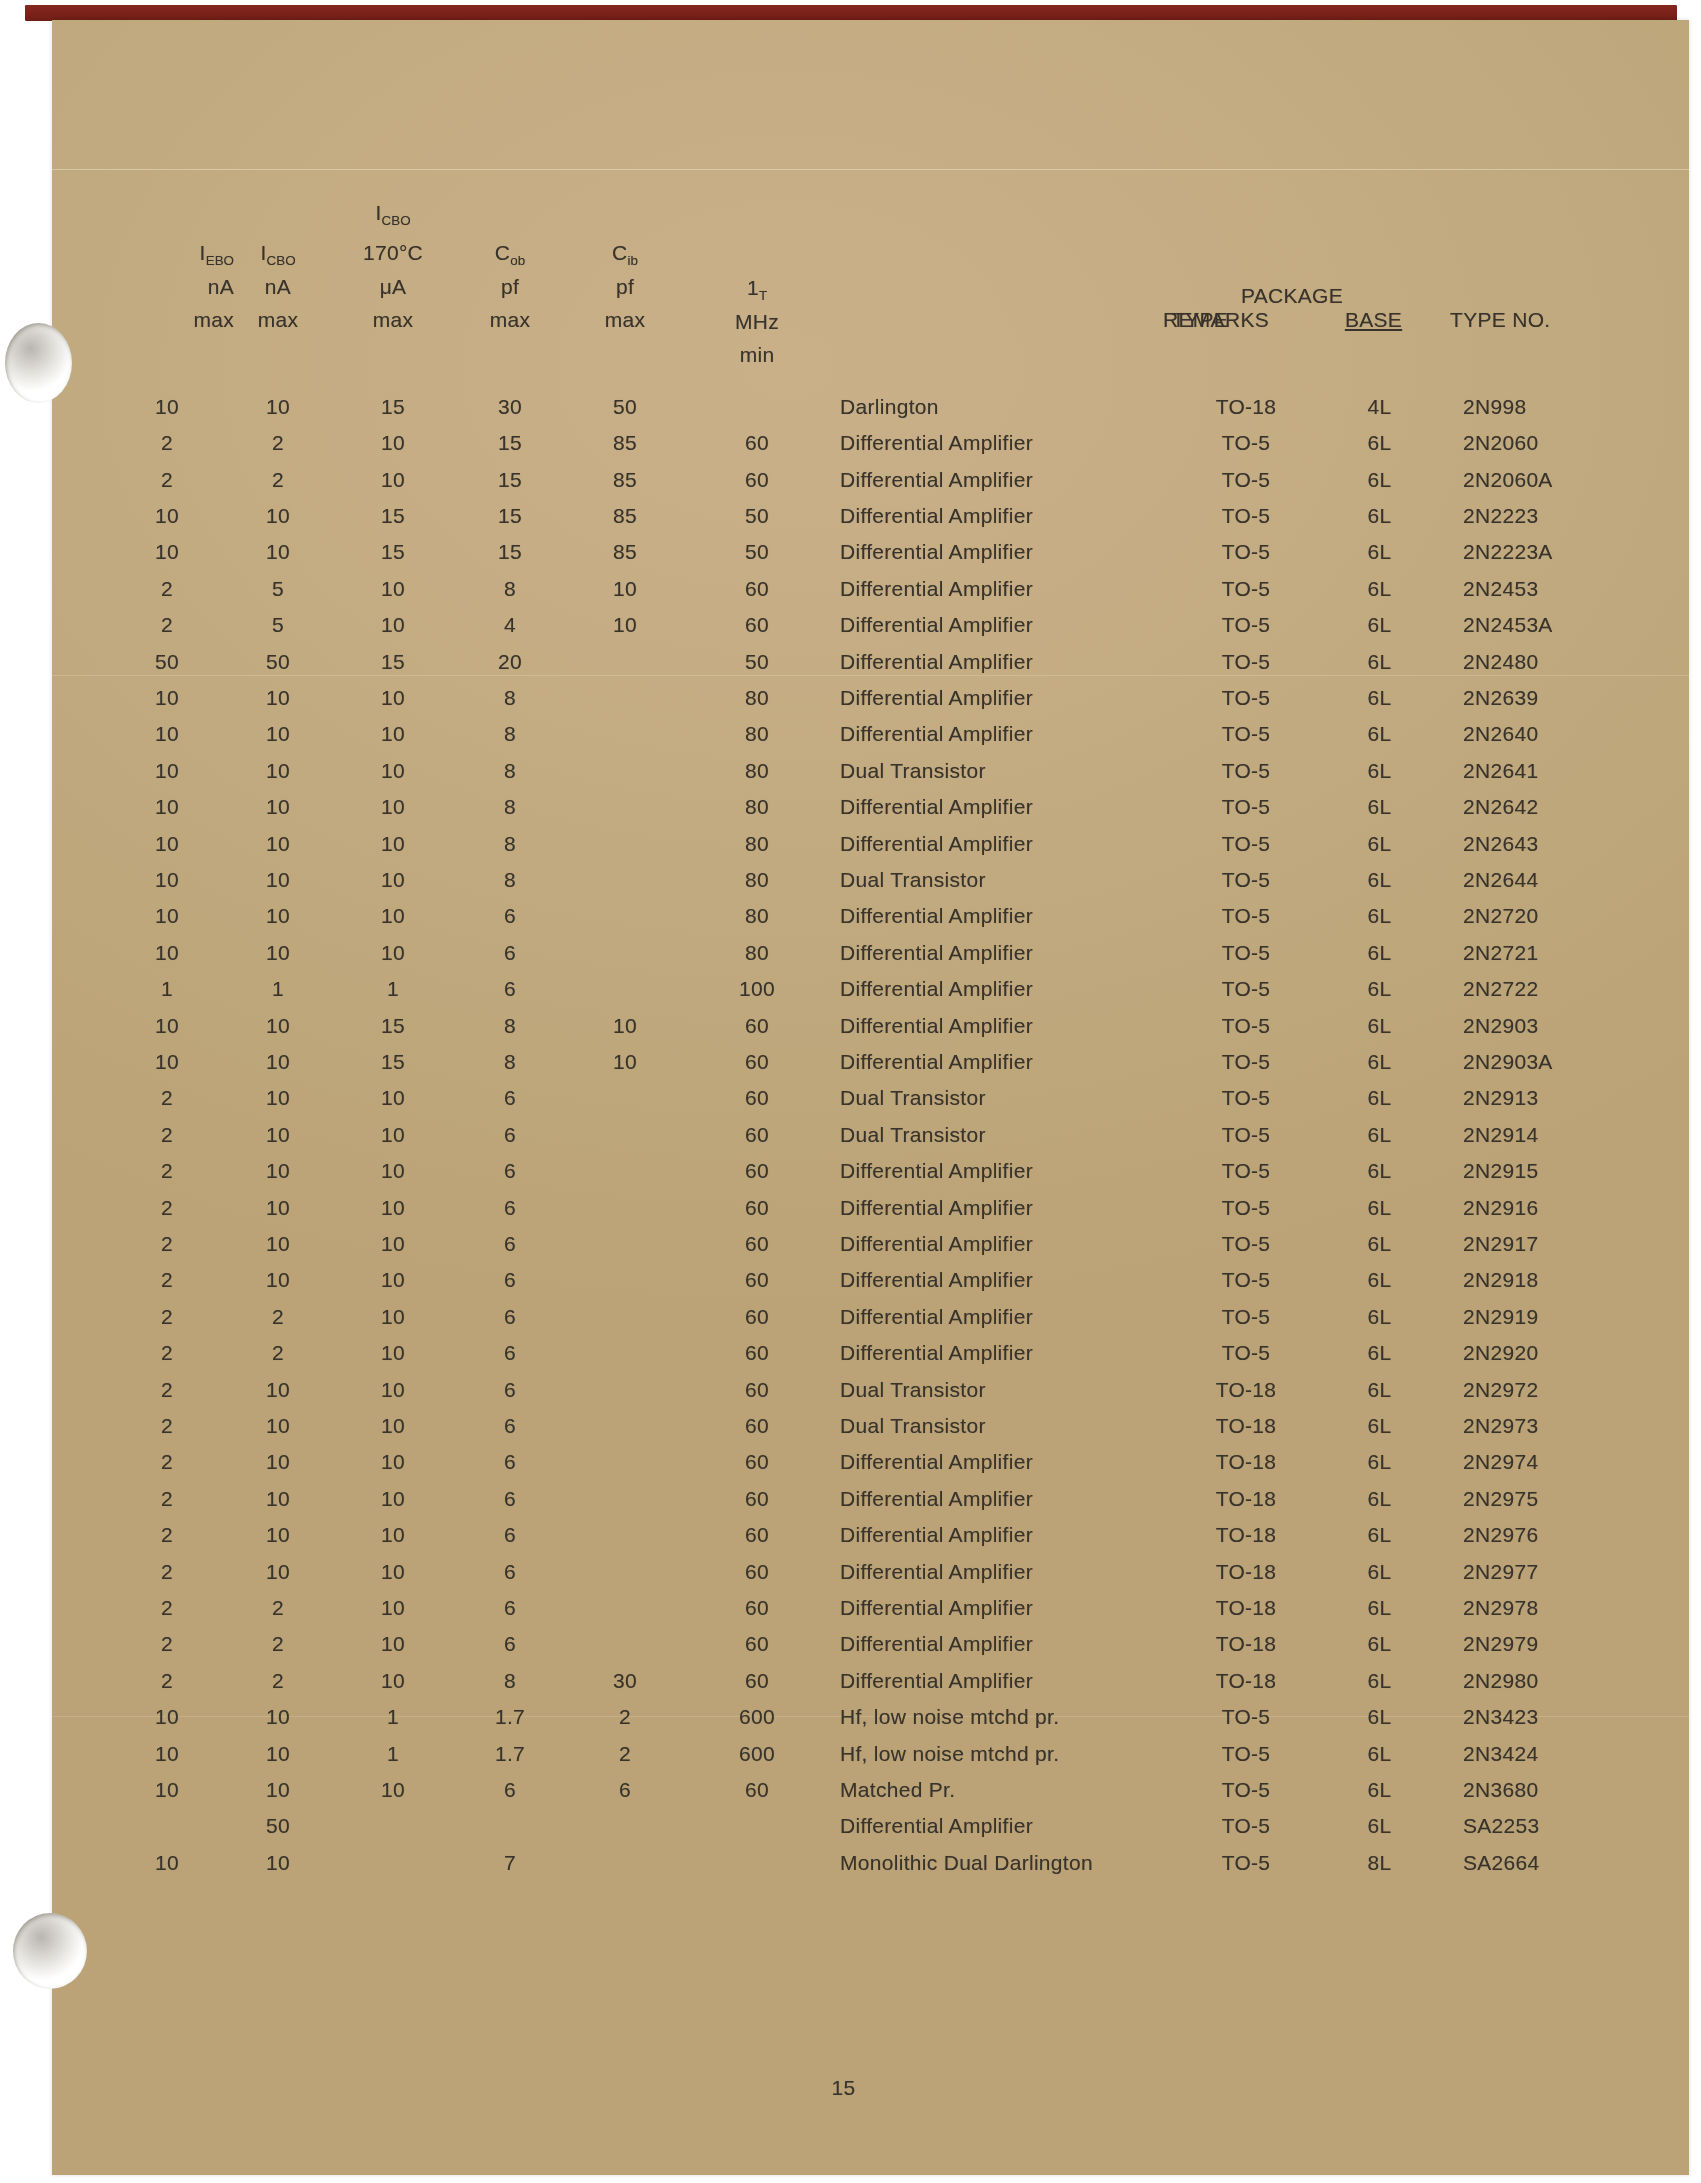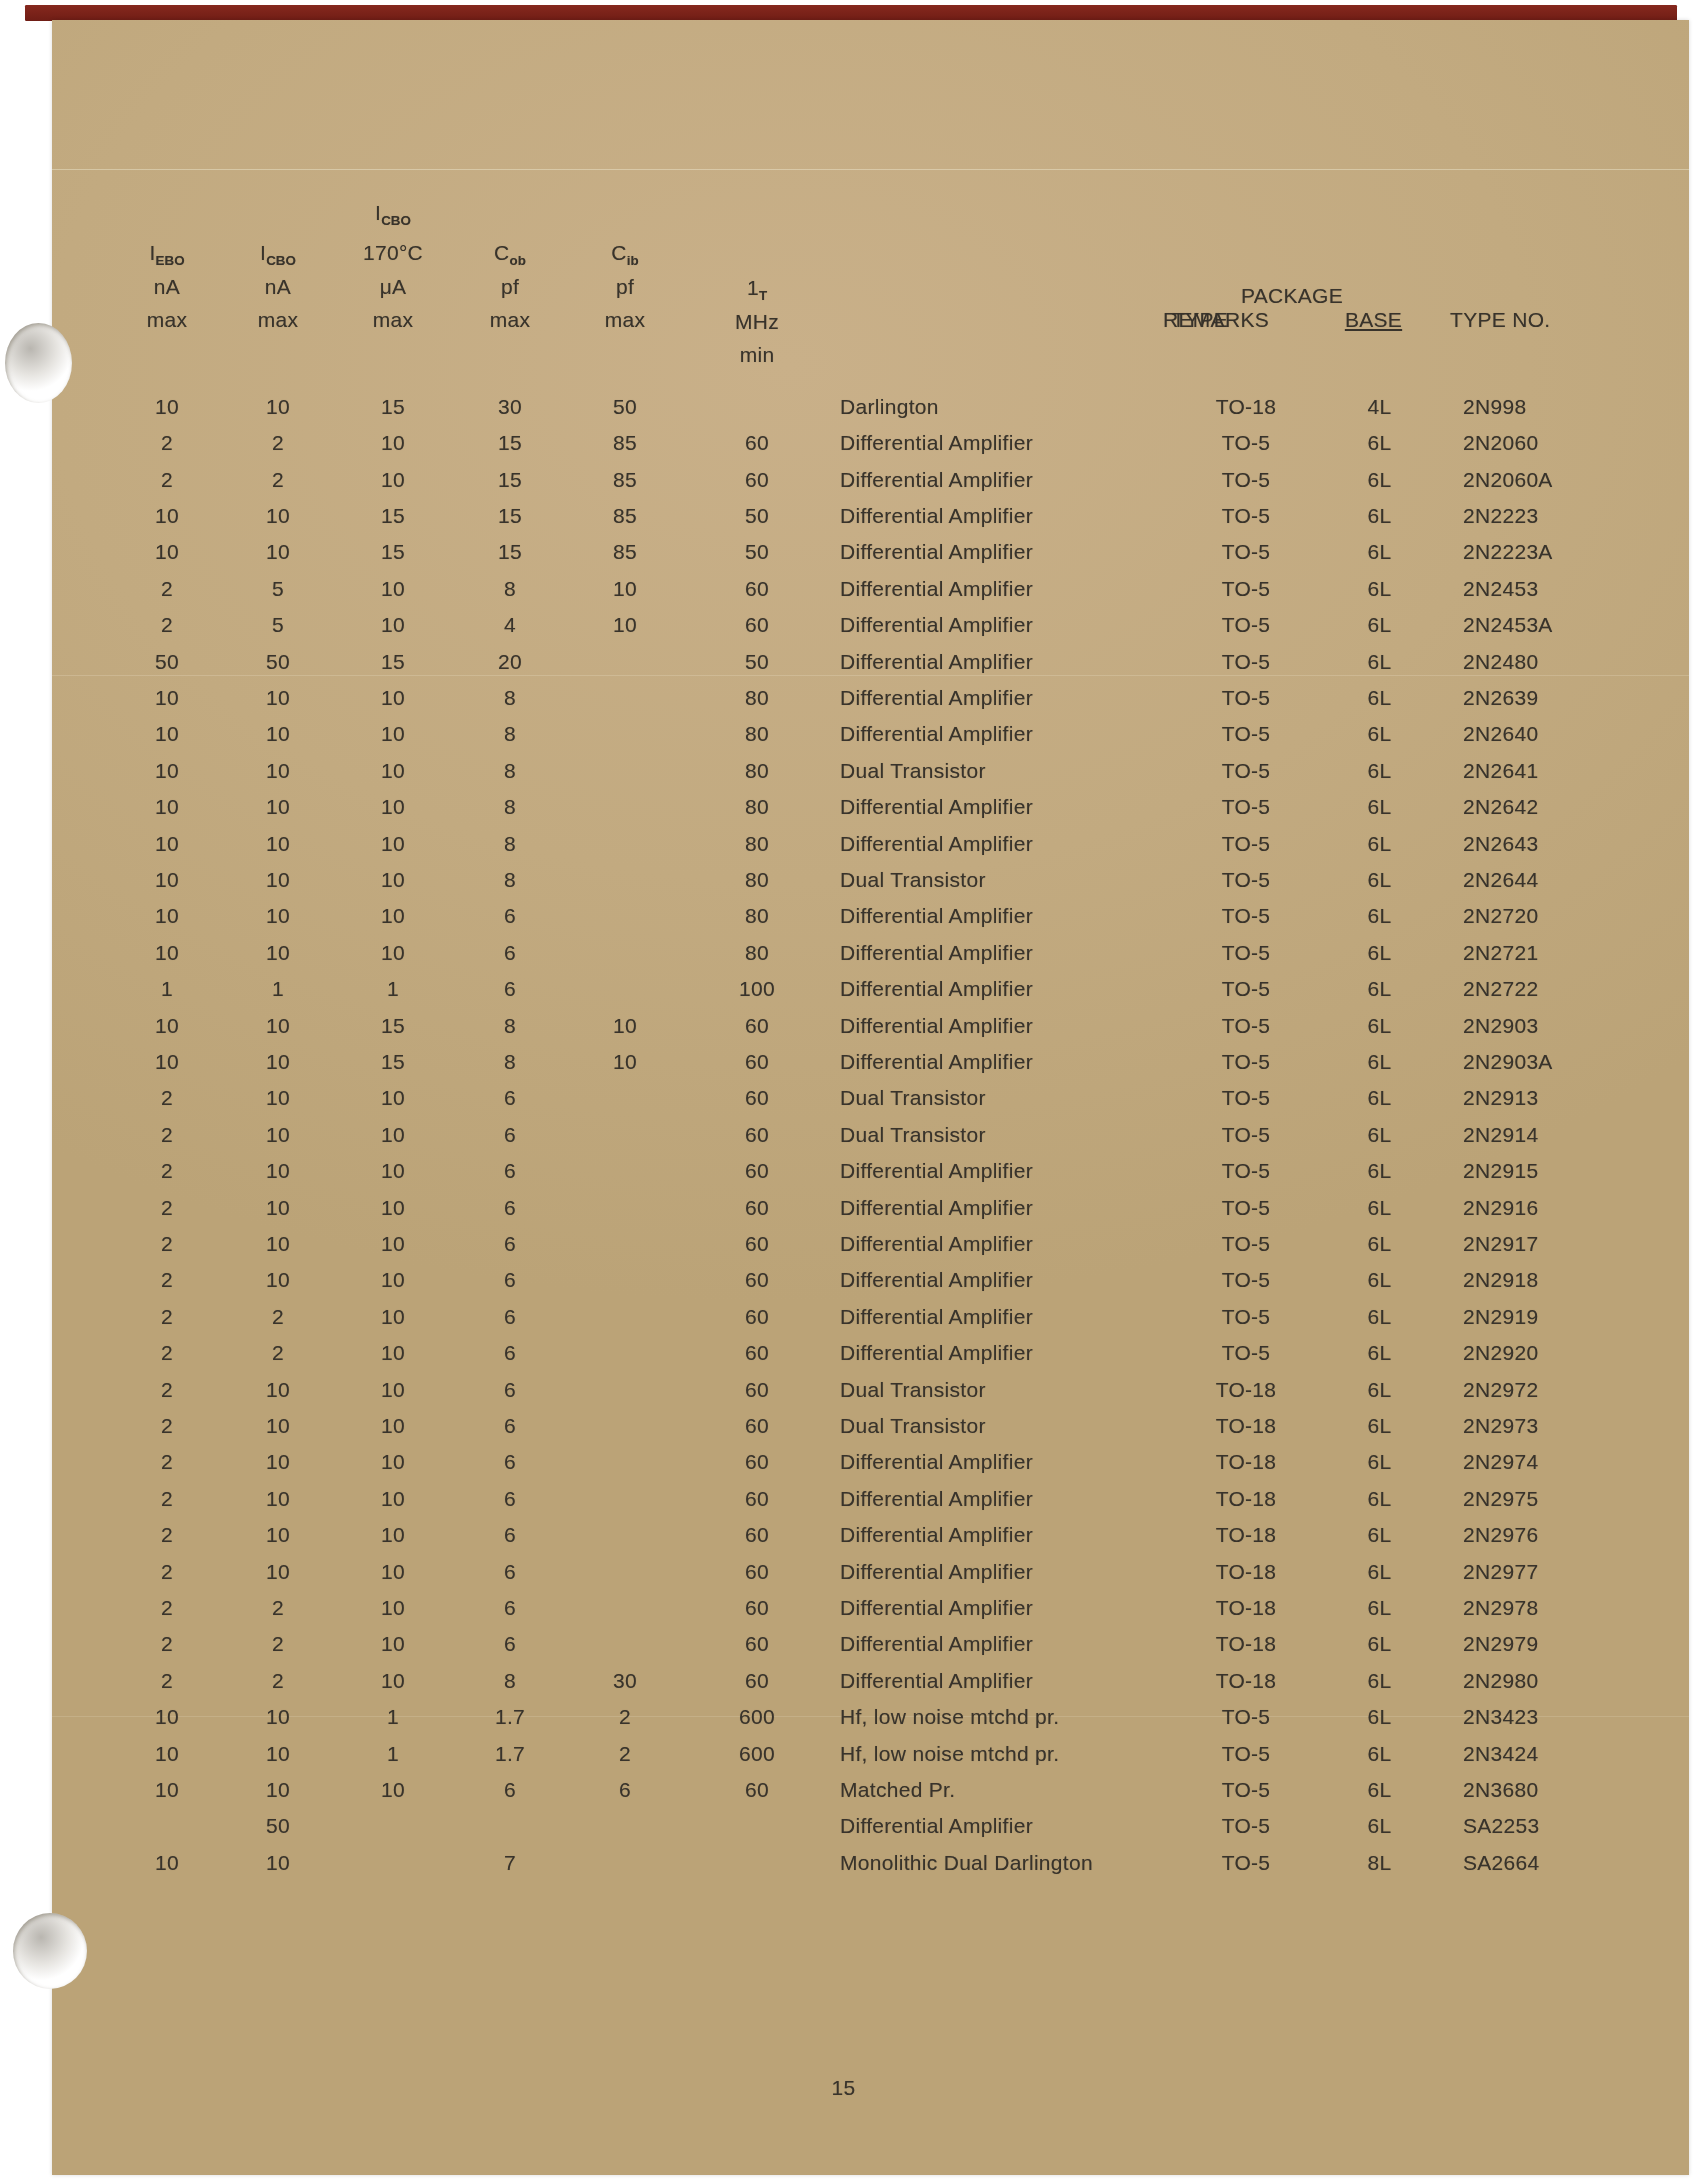--- a/index.html
+++ b/index.html
@@ -22,30 +22,30 @@
     position:absolute;border-radius:50%;
     background:radial-gradient(circle at 38% 32%, #b9b6b0 0%, #e6e4e0 38%, #ffffff 62%);
     box-shadow:inset 1.3px 2px 4.7px rgba(110,102,86,0.55);
   }
   .hole-top{left:5.4px;top:323px;width:67px;height:80px;}
   .hole-bottom{left:13.4px;top:1913px;width:74px;height:76px;}
   .ink, .c, .hcell{
     color:#38332b;text-shadow:0 0 0.7px rgba(56,49,43,0.38);
     font-size:21px;letter-spacing:0.3px;
   }
-  sub{font-size:13.4px;vertical-align:-4.7px;letter-spacing:0;font-weight:bold;}
+  sub{font-size:13.4px;vertical-align:-4.7px;letter-spacing:0;}
   .hcell{position:absolute;height:29.5px;line-height:29.5px;}
   .hline{position:absolute;left:0;width:1701px;height:29.5px;}
   .line-over{top:198px;}
   .line-sym{top:238px;}
   .line-pkg{top:281px;padding-left:32px;}
   .line-unit{top:272px;}
   .line-qual{top:305px;}
   
-  .k1{left:100px;width:134px;text-align:center;}
+  .k1{left:100px;width:134px;text-align:right;}
   .k2{left:211px;width:134px;text-align:center;}
   .k3{left:326px;width:134px;text-align:center;}
   .k4{left:443px;width:134px;text-align:center;}
   .k5{left:558px;width:134px;text-align:center;}
   .k6{left:690px;width:134px;text-align:center;margin-top:35px;}
   .krem{left:840px;width:429px;text-align:right;}
   .ktype{left:1172px;width:134px;text-align:left;}
   .kbase{left:1313px;width:121px;text-align:center;text-decoration:underline;}
   .kno{left:1450px;width:234px;text-align:left;}
   .kpkg{left:1185px;width:214px;text-align:center;}

